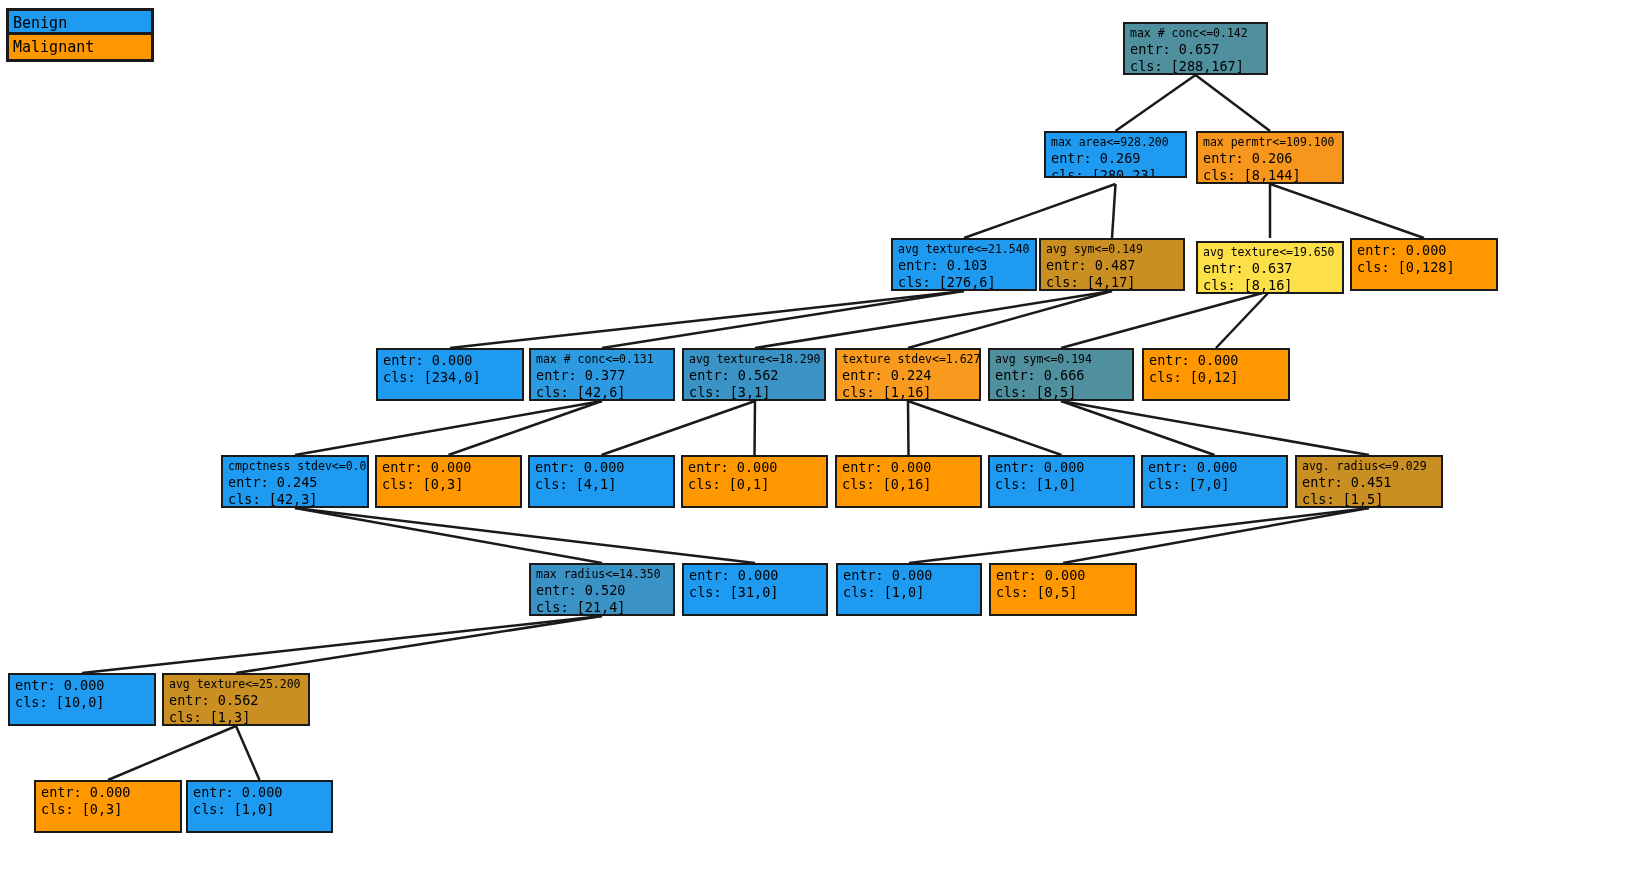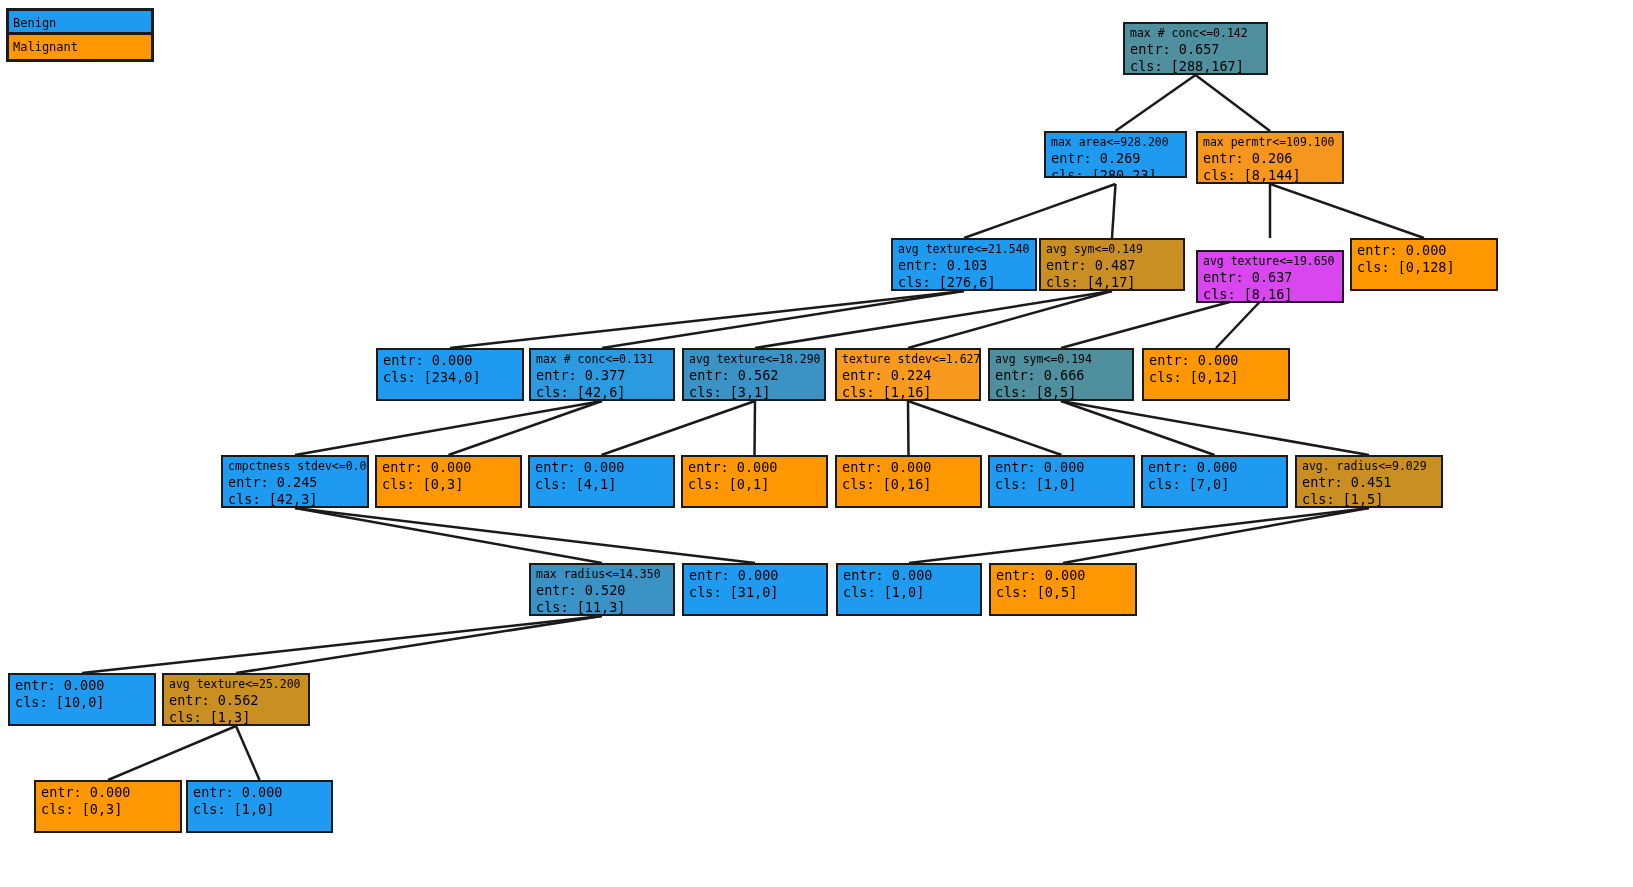--- a/index.html
+++ b/index.html
@@ -17,21 +17,21 @@
     font-size:13.5px;line-height:17px;color:#000;
   }
   .node .cond{font-size:11.5px;line-height:15px;letter-spacing:0px;}
   .node .ln{display:block;}
   .legend{
     position:absolute;left:6px;top:8px;width:148px;height:54px;
     border:3px solid #1a1a1a;box-sizing:border-box;
   }
   .legend-row{
     height:24px;box-sizing:border-box;
-    font-size:12px;line-height:24px;padding-left:4px;color:#000;
+    font-size:15px;line-height:24px;padding-left:4px;color:#000;
   }
   .legend-row.benign{background:#1e9bf0;border-bottom:3px solid #1a1a1a;}
   .legend-row.malignant{background:#ff9800;}
 </style>
 </head>
 <body>
 
 <div id="tree-canvas">
   <svg class="edges" id="edge-layer">
       <line x1="1195.5" y1="75" x2="1115.5" y2="131" stroke="#1a1a1a" stroke-width="2.5"></line>
@@ -82,21 +82,21 @@
       <div class="node" style="left: 891px; top: 238px; width: 146px; height: 53px; background: rgb(30, 155, 240);">
         <span class="ln cond">avg texture&lt;=21.540</span>
         <span class="ln">entr: 0.103</span>
         <span class="ln">cls: [276,6]</span>
       </div>
       <div class="node" style="left: 1039px; top: 238px; width: 146px; height: 53px; background: rgb(202, 143, 34);">
         <span class="ln cond">avg sym&lt;=0.149</span>
         <span class="ln">entr: 0.487</span>
         <span class="ln">cls: [4,17]</span>
       </div>
-      <div class="node" style="left: 1196px; top: 250px; width: 148px; height: 53px; background: #d946ef;">
+      <div class="node" style="left: 1196px; top: 241px; width: 148px; height: 53px; background: #fde047;">
         <span class="ln cond">avg texture&lt;=19.650</span>
         <span class="ln">entr: 0.637</span>
         <span class="ln">cls: [8,16]</span>
       </div>
       <div class="node" style="left: 1350px; top: 238px; width: 148px; height: 53px; background: rgb(255, 152, 0);">
         <span class="ln">entr: 0.000</span>
         <span class="ln">cls: [0,128]</span>
       </div>
       <div class="node" style="left: 376px; top: 348px; width: 148px; height: 53px; background: rgb(30, 155, 240);">
         <span class="ln">entr: 0.000</span>
@@ -156,21 +156,21 @@
         <span class="ln">cls: [7,0]</span>
       </div>
       <div class="node" style="left: 1295px; top: 455px; width: 148px; height: 53px; background: rgb(202, 143, 34);">
         <span class="ln cond">avg. radius&lt;=9.029</span>
         <span class="ln">entr: 0.451</span>
         <span class="ln">cls: [1,5]</span>
       </div>
       <div class="node" style="left: 529px; top: 563px; width: 146px; height: 53px; background: rgb(58, 147, 196);">
         <span class="ln cond">max radius&lt;=14.350</span>
         <span class="ln">entr: 0.520</span>
-        <span class="ln">cls: [11,3]</span>
+        <span class="ln">cls: [21,4]</span>
       </div>
       <div class="node" style="left: 682px; top: 563px; width: 146px; height: 53px; background: rgb(30, 155, 240);">
         <span class="ln">entr: 0.000</span>
         <span class="ln">cls: [31,0]</span>
       </div>
       <div class="node" style="left: 836px; top: 563px; width: 146px; height: 53px; background: rgb(30, 155, 240);">
         <span class="ln">entr: 0.000</span>
         <span class="ln">cls: [1,0]</span>
       </div>
       <div class="node" style="left: 989px; top: 563px; width: 148px; height: 53px; background: rgb(255, 152, 0);">

